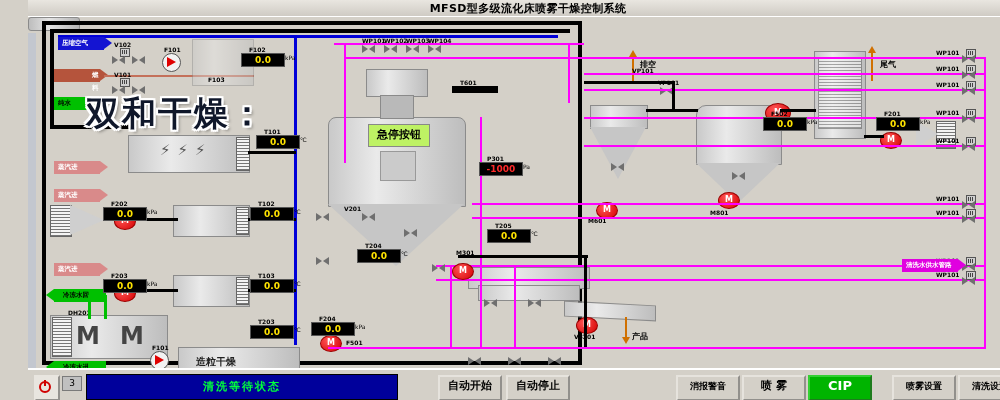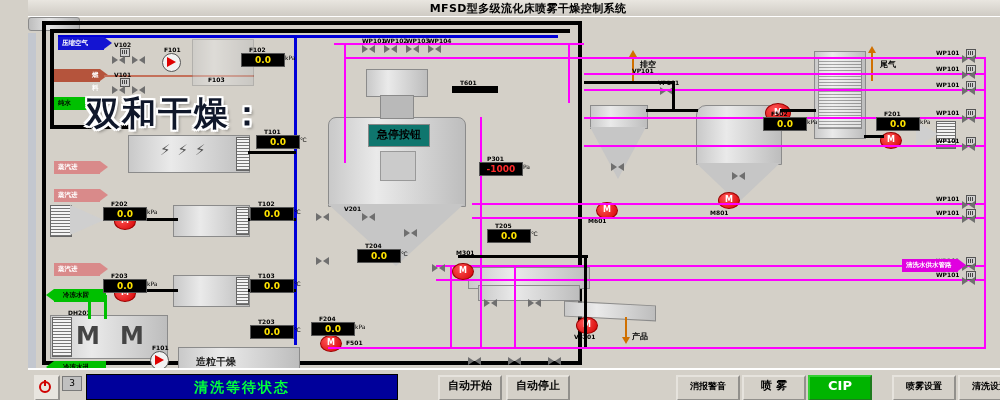--- a/index.html
+++ b/index.html
@@ -76,21 +76,21 @@
   .atag.gl:after{content:"";right:auto;left:-8px;border-left:none;border-right:8px solid #00c000;}
 
   .uparrow{position:absolute;width:0;height:0;border-left:4px solid transparent;
     border-right:4px solid transparent;border-bottom:7px solid #d07000;}
   .dnarrow{position:absolute;width:0;height:0;border-left:4px solid transparent;
     border-right:4px solid transparent;border-top:7px solid #d07000;}
   .stem{position:absolute;width:2px;background:#d07000;}
   .flabel{position:absolute;font-size:8px;font-weight:bold;color:#000;white-space:nowrap;}
 
   
-  .estop{position:absolute;background:#0f766e;border:1px solid #888;
+  .estop{position:absolute;background:#bef264;border:1px solid #888;
     color:#000;font-size:11px;font-weight:bold;text-align:center;line-height:19px;}
 
   
   .mesh{position:absolute;background:
     repeating-linear-gradient(0deg,#777 0 1px,#f4f4f4 1px 3px),
     repeating-linear-gradient(90deg,#777 0 1px,#f4f4f4 1px 3px);
     border:1px solid #666;}
 
   
   .wm{position:absolute;font-weight:bold;white-space:nowrap;font-size:34px;
@@ -106,21 +106,21 @@
 
   
   .toolbar{position:absolute;left:0;top:368px;width:1000px;height:32px;
     background:#d4d0c8;border-top:2px solid #fff;}
   .pwr{position:absolute;left:6px;top:5px;width:22px;height:22px;background:#e8e5df;
     border:2px outset #e8e5df;}
   .pwr svg{position:absolute;left:2px;top:2px;}
   .badge{position:absolute;left:34px;top:6px;width:18px;height:13px;background:#c0c0c0;
     border:1px solid #7a7a7a;font-size:9px;text-align:center;line-height:12px;color:#000;}
   .status{position:absolute;left:58px;top:4px;width:310px;height:24px;background:#00009b;
-    color:#00ff3c;font-size:14px;font-weight:bold;text-align:center;line-height:24px;
+    color:#00ff3c;font-size:11px;font-weight:bold;text-align:center;line-height:24px;
     letter-spacing:2px;border:1px solid #000;}
   .btn{position:absolute;height:22px;top:5px;background:#d4d0c8;
     border:2px outset #e6e3dd;font-size:11px;font-weight:bold;color:#000;
     text-align:center;line-height:18px;cursor:pointer;}
   .btn.green{background:#00b400;color:#fff;font-size:13px;border:2px outset #33d033;}
   .btn.sm{font-size:9px;}
 </style>
 </head>
 <body>
 

